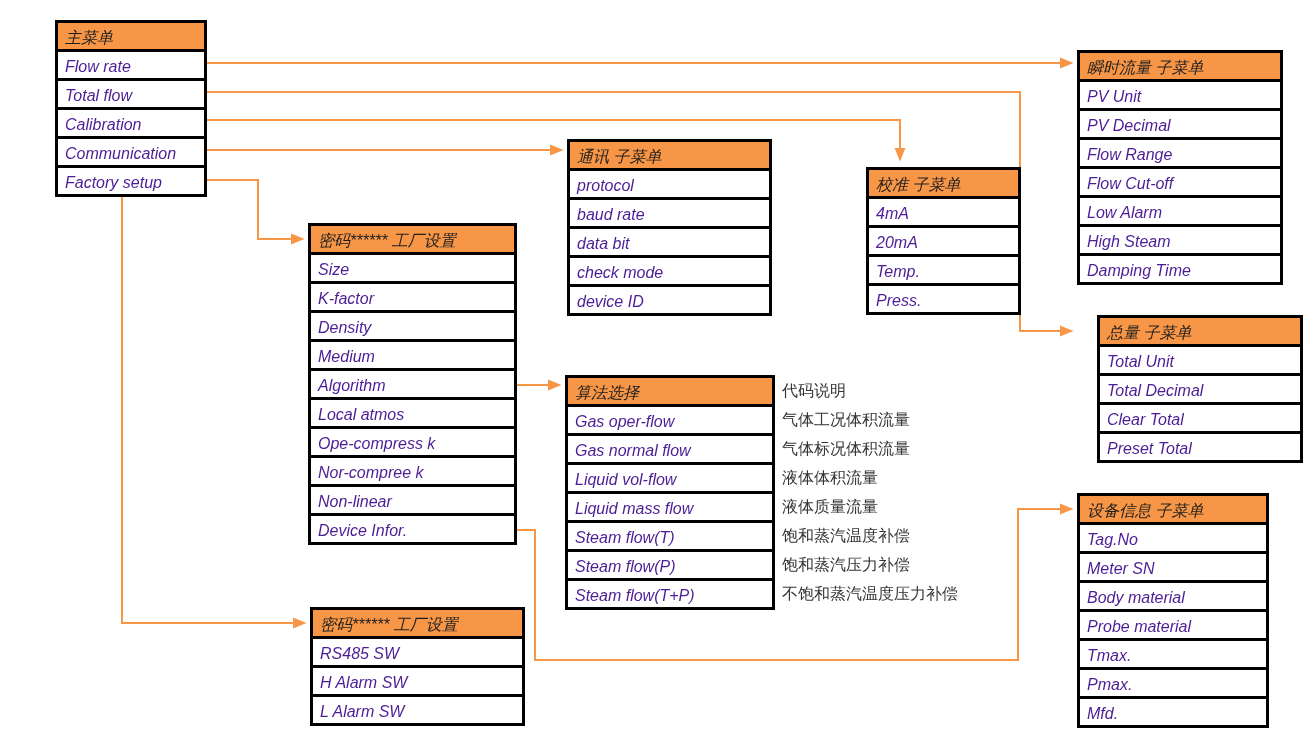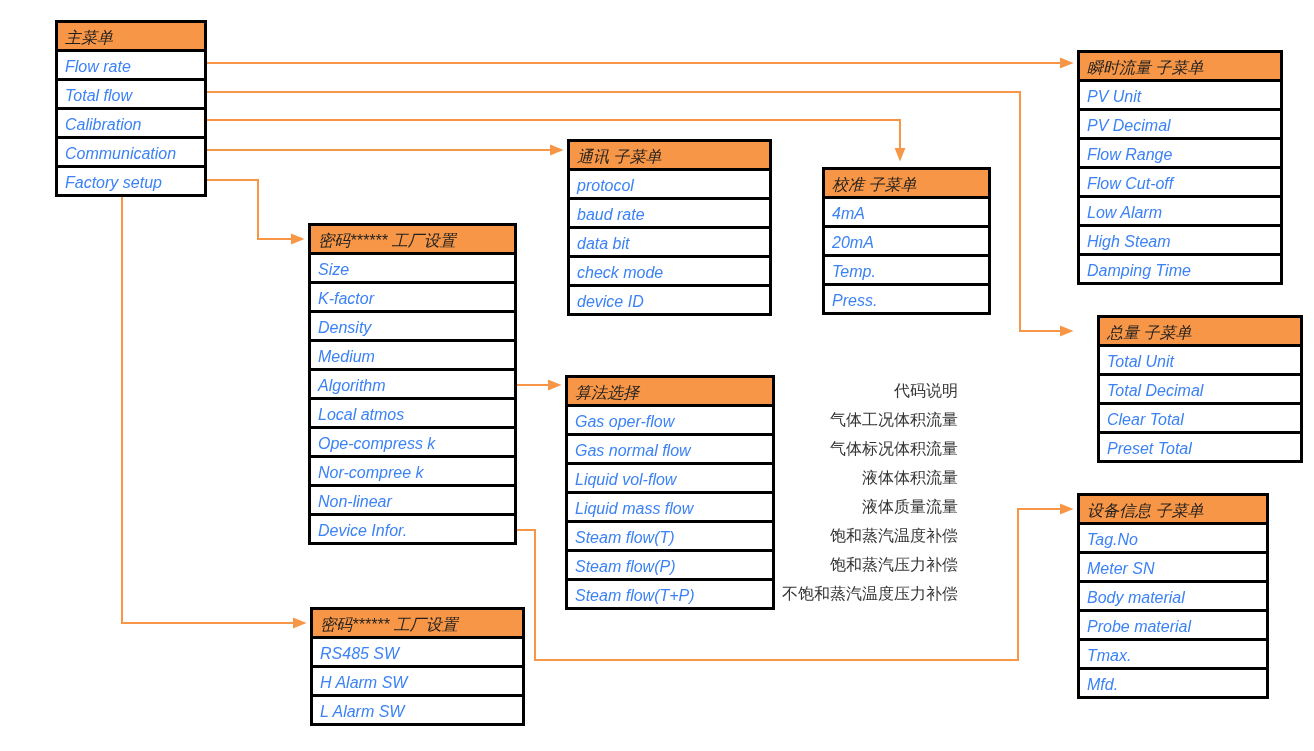--- a/index.html
+++ b/index.html
@@ -8,35 +8,35 @@
     font-family:"Liberation Sans","DejaVu Sans",sans-serif; overflow:hidden;
   }
   .connectors { position:absolute; left:0; top:0; width:1314px; height:751px; pointer-events:none; }
   .box { position:absolute;font-style:italic; }
   .hdr {
     box-sizing:border-box; height:32px; background:#F79646; border:3px solid #000;
     padding:2px 7px 0 7px; font-size:16px; line-height:25px; color:#1f1f1f; white-space:nowrap;
   }
   .cell {
     box-sizing:border-box; height:32px; margin-top:-3px; background:#fff; border:3px solid #000;
-    padding:2px 7px 0 7px; font-size:16px; line-height:25px; color:#3b82f6; white-space:nowrap;
+    padding:2px 7px 0 7px; font-size:16px; line-height:25px; color:#4c1d95; white-space:nowrap;
   }
   #box-main    { left:55px;   top:20px;  width:152px; }
   #box-factory { left:308px;  top:223px; width:209px; }
   #box-comm    { left:567px;  top:139px; width:205px; }
-  #box-cal     { left:822px;  top:167px; width:169px; }
+  #box-cal     { left:866px;  top:167px; width:155px; }
   #box-flow    { left:1077px; top:50px;  width:206px; }
   #box-total   { left:1077px; top:315px; width:206px;padding-left:20px; }
   #box-algo    { left:565px;  top:375px; width:210px; }
   #box-switch  { left:310px;  top:607px; width:215px; }
   #box-device  { left:1077px; top:493px; width:192px; }
   .annot {
     position:absolute; left:782px; top:376px; font-size:16px; color:#353535; white-space:nowrap;
   }
-  .annot-line { height:29px; line-height:29px;text-align:right; }
+  .annot-line { height:29px; line-height:29px; }
 </style>
 </head>
 <body>
 
 <div class="canvas">
 
   <svg class="connectors" viewBox="0 0 1314 751" xmlns="http://www.w3.org/2000/svg">
     <defs>
       <marker id="arrow" viewBox="0 0 10 8" refX="7.5" refY="4" markerWidth="7" markerHeight="6" orient="auto">
         <path d="M0,0 L10,4 L0,8 z" fill="#F79646"></path>
@@ -146,20 +146,21 @@
   </div>
 
   <div class="box" id="box-device">
     <div class="hdr">设备信息 子菜单</div>
     <div>
         <div class="cell">Tag.No</div>
         <div class="cell">Meter SN</div>
         <div class="cell">Body material</div>
         <div class="cell">Probe material</div>
         <div class="cell">Tmax.</div>
+        <div class="cell">Pmax.</div>
         <div class="cell">Mfd.</div>
       </div>
   </div>
 
   <div class="annot">
     <div class="annot-line">代码说明</div>
     <div>
         <div class="annot-line">气体工况体积流量</div>
         <div class="annot-line">气体标况体积流量</div>
         <div class="annot-line">液体体积流量</div>

